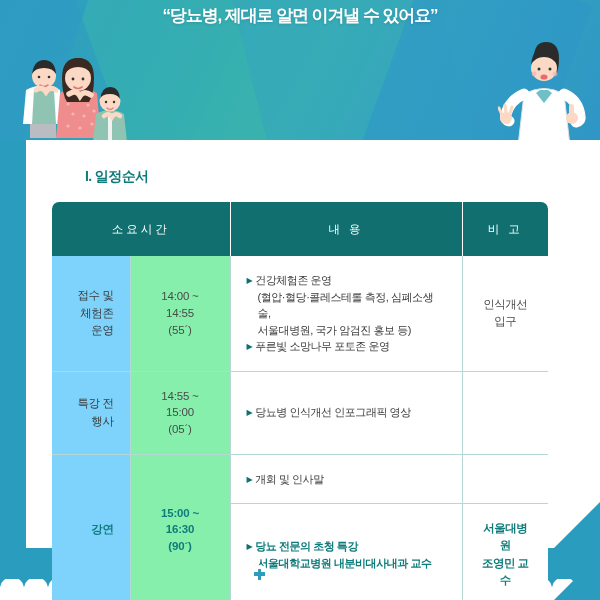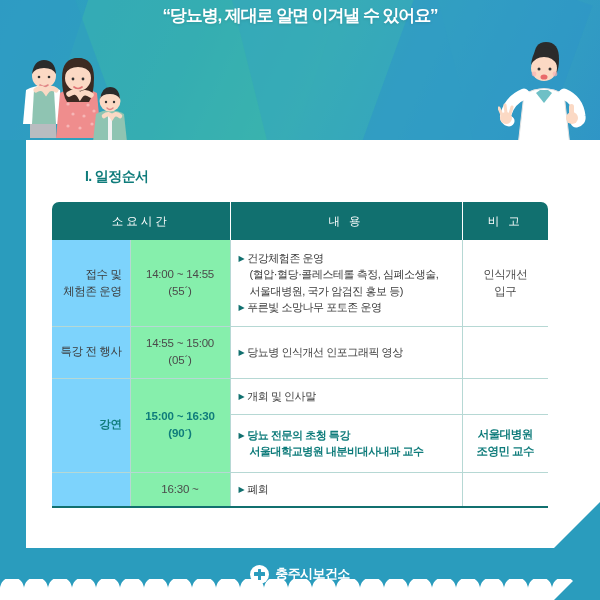--- a/index.html
+++ b/index.html
@@ -61,21 +61,21 @@
 
   
   .sec-title{
     position:absolute;left:52px;top:168px;z-index:9;
     color:#0f7c7b;font-size:14px;font-weight:bold;letter-spacing:-0.6px;margin-left:33px;
   }
 
   
   .tbl-wrap{position:absolute;left:52px;top:202px;width:496px;z-index:9;}
   table.sched{border-collapse:collapse;width:496px;table-layout:fixed;font-size:11px;}
-  table.sched td,table.sched th{padding:8px;vertical-align:middle;}
+  table.sched td,table.sched th{padding:16px;vertical-align:middle;}
 
   thead th{
     background:#11706f;color:#ffffff;font-weight:400;font-size:11.5px;
     letter-spacing:3px;height:22px;line-height:22px;text-align:center;
     border-right:1px solid #ffffff;
   }
   thead th:last-child{border-right:none;}
   thead th.c1{border-top-left-radius:7px;}
   thead th.c4{border-top-right-radius:7px;}
 

